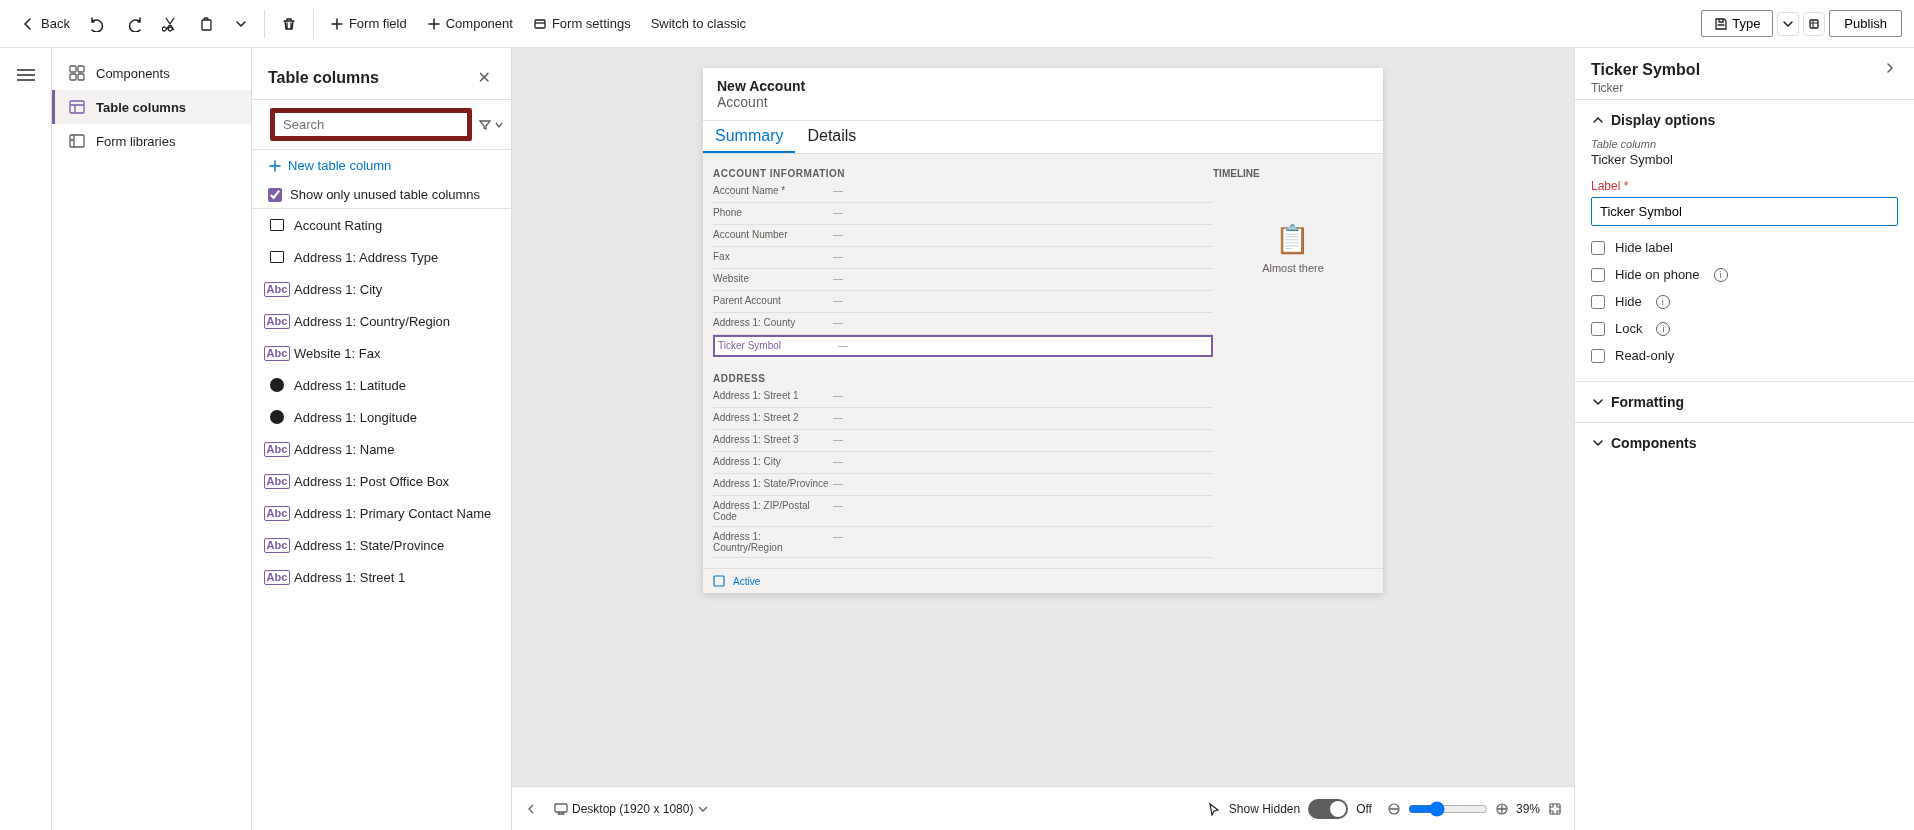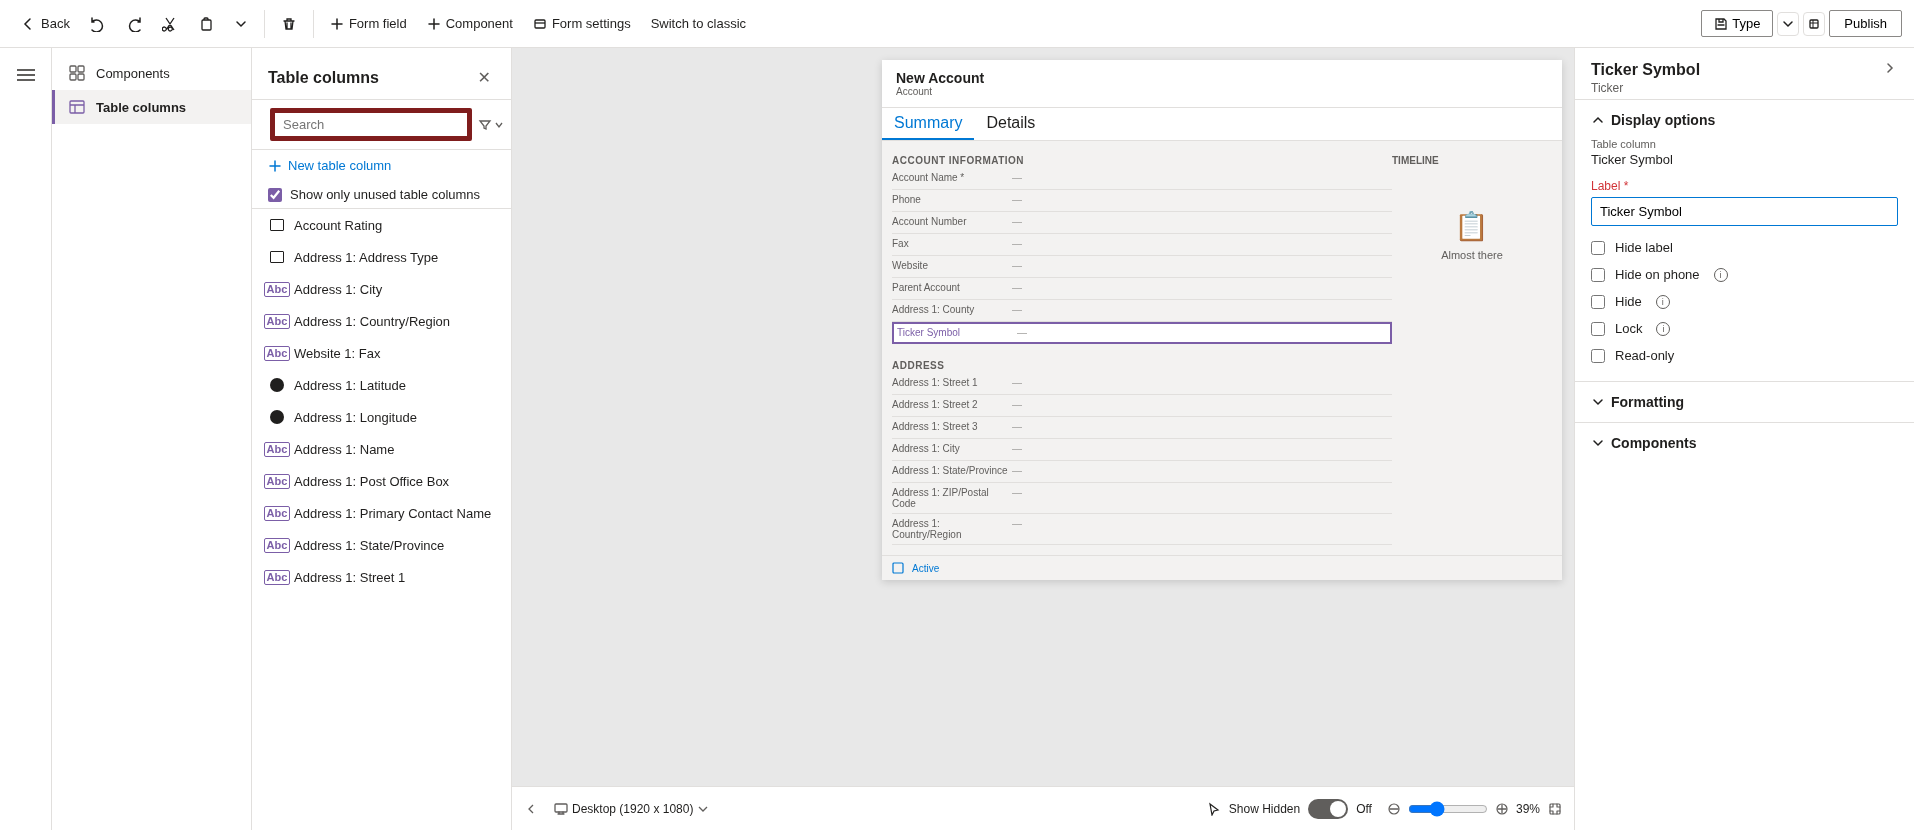--- a/index.html
+++ b/index.html
@@ -71,27 +71,27 @@
     .columns-list { flex: 1; overflow-y: auto; }
     .col-item {
       display: flex; align-items: center; gap: 8px; padding: 7px 16px;
       cursor: pointer; position: relative;
     }
     .col-icon { width: 18px; height: 18px; display: flex; align-items: center; justify-content: center; flex-shrink: 0; }
     .col-label { flex: 1; font-size: 13px; }
 
     
     .canvas-area { flex: 1; background: #e8e8e8; display: flex; flex-direction: column; overflow: hidden; }
-    .canvas-content { flex: 1; display: flex; align-items: flex-start; justify-content: flex-end; padding: 12px; overflow: auto; }
+    .canvas-content { flex: 1; display: flex; align-items: flex-start; justify-content: center; padding: 20px; overflow: auto; }
     .form-preview {
       background: #f3f2f1; width: 680px; min-height: 480px; box-shadow: 0 2px 8px rgba(0,0,0,0.15);
     }
     .form-header { background: #fff; padding: 10px 14px; border-bottom: 1px solid #e1dfdd; }
     .form-title { font-size: 14px; font-weight: 600; }
-    .form-subtitle { font-size: 10px; color: #605e5c; }
+    .form-subtitle { font-size: 14px; color: #605e5c; }
     .form-tabs { background: #fff; display: flex; gap: 0; border-bottom: 1px solid #e1dfdd; }
     .form-tab { padding: 6px 12px; font-size: 16px; cursor: pointer; border-bottom: 2px solid transparent; }
     .form-tab.active { border-bottom-color: #0078d4; color: #0078d4; }
     .form-body { display: flex; padding: 10px; }
     .form-main { flex: 1; }
     .form-section-title { font-size: 10px; font-weight: 700; color: #605e5c; letter-spacing: 0.5px; padding: 4px 0 2px; text-transform: uppercase; }
     .form-row { display: flex; border-bottom: 1px solid #e1dfdd; padding: 4px 0; min-height: 22px; }
     .form-row-label { width: 120px; font-size: 10px; color: #605e5c; flex-shrink: 0; }
     .form-row-value { font-size: 10px; color: #a19f9d; }
     .form-row.highlighted { border: 2px solid #7b5ea7; background: #fff; padding: 3px; }
@@ -117,21 +117,21 @@
     .right-tab { padding: 8px 16px; font-size: 13px; cursor: pointer; border-bottom: 2px solid transparent; }
     .right-tab.active { border-bottom-color: #7b5ea7; color: #7b5ea7; font-weight: 600; }
 
     .right-panel-content { flex: 1; overflow-y: auto; padding: 0; }
 
     
     .props-section { padding: 12px 16px; }
     .section-header { display: flex; align-items: center; gap: 6px; margin-bottom: 10px; cursor: pointer; }
     .section-title { font-size: 14px; font-weight: 700; }
     .prop-group { margin-bottom: 12px; }
-    .prop-label-small { font-size: 11px; color: #605e5c; margin-bottom: 2px; }
+    .prop-label-small { font-size: 11px; color: #605e5c; margin-bottom: 2px; font-style: italic; }
     .prop-value { font-size: 13px; font-weight: 500; }
     .label-field-container { margin-bottom: 8px; }
     .label-required { font-size: 12px; margin-bottom: 4px; }
     .label-required span { color: #d13438; }
     .label-input {
       width: 100%; border: 1px solid #0078d4; border-radius: 2px; padding: 6px 8px;
       font-size: 13px; outline: none;
     }
     .checkbox-option { display: flex; align-items: center; gap: 10px; padding: 6px 0; }
     .checkbox-option input[type=checkbox] { width: 14px; height: 14px; }
@@ -263,20 +263,27 @@
           <rect x="10" y="10" width="6" height="6" rx="1" stroke="#605e5c" stroke-width="1.3" fill="none"></rect>
         </svg>
       <span>Components</span>
     </div>
     <div class="nav-item active">
       <svg width="18" height="18" viewBox="0 0 18 18">
           <rect x="2" y="3" width="14" height="12" rx="1" stroke="#7b5ea7" stroke-width="1.3" fill="none"></rect>
           <path d="M2 7h14M7 7v8" stroke="#7b5ea7" stroke-width="1.3"></path>
         </svg>
       <span>Table columns</span>
+    </div>
+    <div class="nav-item">
+      <svg width="18" height="18" viewBox="0 0 18 18">
+          <rect x="2" y="3" width="14" height="12" rx="1" stroke="#605e5c" stroke-width="1.3" fill="none"></rect>
+          <path d="M6 3v12M2 8h4" stroke="#605e5c" stroke-width="1.3"></path>
+        </svg>
+      <span>Form libraries</span>
     </div>
   </div>
 
   <div class="table-columns-panel">
     <div class="panel-header">
       <span class="panel-title">Table columns</span>
       <button class="close-btn">✕</button>
     </div>
     <div class="search-bar">
       <svg width="14" height="14" viewBox="0 0 14 14">

